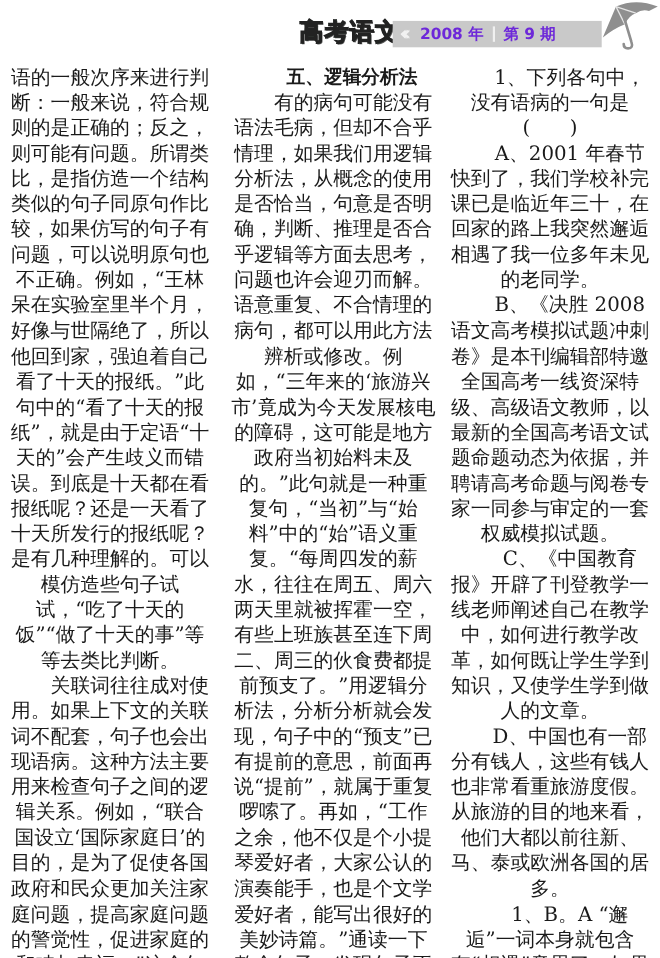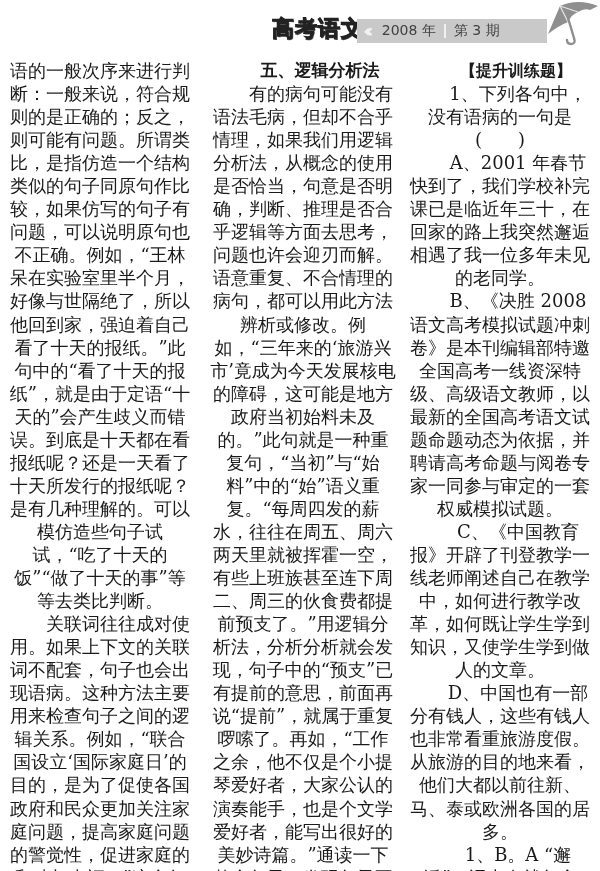--- a/index.html
+++ b/index.html
@@ -18,21 +18,21 @@
   }
   .issue-bar {
     position: absolute; left: 357px; top: 19px; width: 190px; height: 24px;
     background: #c9c9c9; display: flex; align-items: center;
   }
   .chev {
     font-family: "DejaVu Sans", sans-serif; color: #f2f2f2; font-size: 18px;
     letter-spacing: -6px; margin-left: 6px; margin-right: 14px; line-height: 24px;
   }
   .issue-year, .issue-no {
-    font-family: "DejaVu Sans", sans-serif; font-weight: normal; font-size: 14px; color: #404040;
+    font-family: "DejaVu Sans", sans-serif; font-weight: bold; font-size: 14px; color: #6d28d9;
   }
   .issue-sep { width: 2px; height: 14px; background: #f0f0f0; margin: 0 8px; }
   .umbrella { position: absolute; left: 538px; top: 0px; width: 62px; height: 48px; }
 
   .col {
     position: absolute; top: 59px;
     font-size: 18px; line-height: 23.05px;
     text-align: justify; text-justify: inter-ideograph;
   }
   .col p { margin: 0; text-indent: 2em; text-align: center; }
@@ -51,42 +51,41 @@
 </style>
 </head>
 <body>
 
 <div class="header">
   <div class="mag-title">高考语文</div>
   <div class="issue-bar">
     <span class="chev">‹‹‹‹</span>
     <span class="issue-year">2008 年</span>
     <span class="issue-sep"></span>
-    <span class="issue-no">第 3 期</span>
+    <span class="issue-no">第 9 期</span>
   </div>
   <svg class="umbrella" viewBox="0 0 62 48">
     <path d="M10 34 L22 6 Q40 -2 60 6 L52 10 Q46 8 40 12 Q34 14 30 22 Q20 26 10 34 Z" fill="#8f8f8f"></path>
     <path d="M22 6 L30 22" stroke="#e6e6e6" stroke-width="1.2" fill="none"></path>
     <path d="M22 6 L40 12" stroke="#e6e6e6" stroke-width="1.2" fill="none"></path>
     <path d="M30 18 L36 38 Q38 44 33 44 Q29 44 29 40" stroke="#8f8f8f" stroke-width="2.4" fill="none" stroke-linecap="round"></path>
   </svg>
 </div>
 
 <div class="col col1">
   <p class="noindent">语的一般次序来进行判断：一般来说，符合规则的是正确的；反之，则可能有问题。所谓类比，是指仿造一个结构类似的句子同原句作比较，如果仿写的句子有问题，可以说明原句也不正确。例如，“王林呆在实验室里半个月，好像与世隔绝了，所以他回到家，强迫着自己看了十天的报纸。”此句中的“看了十天的报纸”，就是由于定语“十天的”会产生歧义而错误。到底是十天都在看报纸呢？还是一天看了十天所发行的报纸呢？是有几种理解的。可以模仿造些句子试试，“吃了十天的饭”“做了十天的事”等等去类比判断。</p>
   <p>关联词往往成对使用。如果上下文的关联词不配套，句子也会出现语病。这种方法主要用来检查句子之间的逻辑关系。例如，“联合国设立‘国际家庭日’的目的，是为了促使各国政府和民众更加关注家庭问题，提高家庭问题的警觉性，促进家庭的和睦与幸福。”这个句子就是因为关联词（介词）缺少而导致的错误。仔细读读，“提高”一词后面的关联词（介词）缺失了，应该把“提高家庭问题的警觉性”改为“提高对家庭问题的警觉性”才正确通顺。</p>
 </div>
 
 <div class="col col2">
   <p class="sec-heading">五、逻辑分析法</p>
   <p>有的病句可能没有语法毛病，但却不合乎情理，如果我们用逻辑分析法，从概念的使用是否恰当，句意是否明确，判断、推理是否合乎逻辑等方面去思考，问题也许会迎刃而解。语意重复、不合情理的病句，都可以用此方法辨析或修改。例如，“三年来的‘旅游兴市’竟成为今天发展核电的障碍，这可能是地方政府当初始料未及的。”此句就是一种重复句，“当初”与“始料”中的“始”语义重复。“每周四发的薪水，往往在周五、周六两天里就被挥霍一空，有些上班族甚至连下周二、周三的伙食费都提前预支了。”用逻辑分析法，分析分析就会发现，句子中的“预支”已有提前的意思，前面再说“提前”，就属于重复啰嗦了。再如，“工作之余，他不仅是个小提琴爱好者，大家公认的演奏能手，也是个文学爱好者，能写出很好的美妙诗篇。”通读一下整个句子，发现句子不合逻辑。为什么呢？你看，时间状语“工作之余”误用，不是在工作之余才有这样的爱好；另外“很好的”和“美妙”语意有重复，可删去其中一个。</p>
 </div>
 
 <div class="col col3">
-  <p class="box-heading">【提升训练题】</p>
   <p>1、下列各句中，没有语病的一句是(　　)</p>
   <p>A、2001 年春节快到了，我们学校补完课已是临近年三十，在回家的路上我突然邂逅相遇了我一位多年未见的老同学。</p>
   <p>B、《决胜 2008 语文高考模拟试题冲刺卷》是本刊编辑部特邀全国高考一线资深特级、高级语文教师，以最新的全国高考语文试题命题动态为依据，并聘请高考命题与阅卷专家一同参与审定的一套权威模拟试题。</p>
   <p>C、《中国教育报》开辟了刊登教学一线老师阐述自己在教学中，如何进行教学改革，如何既让学生学到知识，又使学生学到做人的文章。</p>
   <p>D、中国也有一部分有钱人，这些有钱人也非常看重旅游度假。从旅游的目的地来看，他们大都以前往新、马、泰或欧洲各国的居多。</p>
   <p>1、B。A “邂逅”一词本身就包含有“相遇”意思了，如果再说“邂逅相遇”就是重复。C 成分残缺。“开辟”缺少后面的宾语。D “大都”和“居多”意思上重复。</p>
 
 </div>
 
 </body></html>

